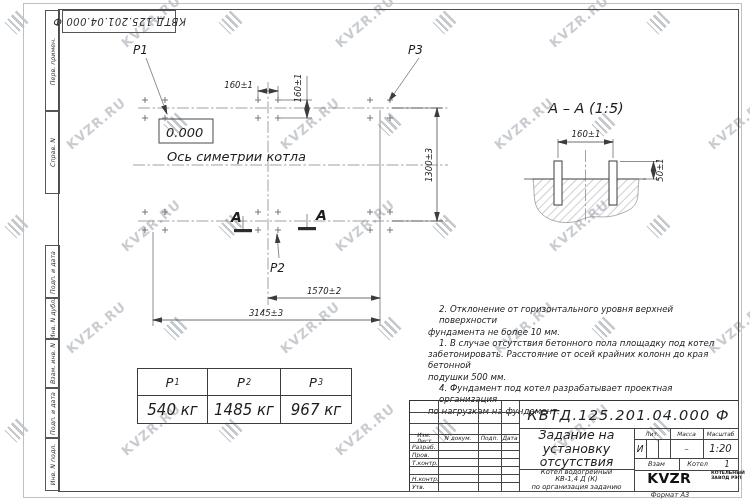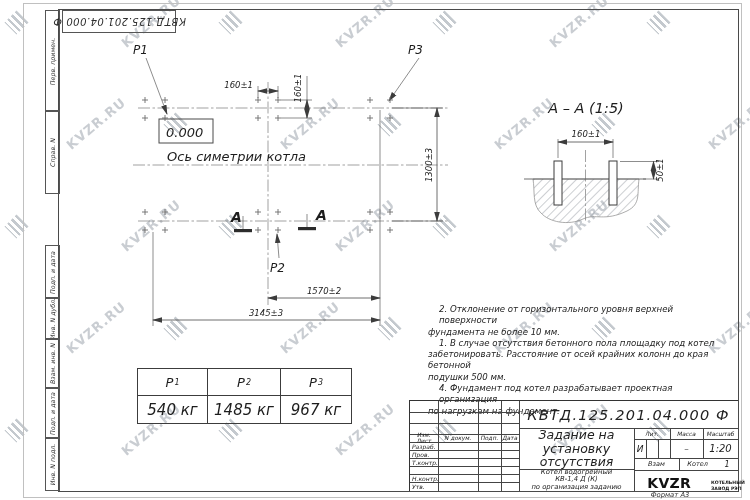--- a/index.html
+++ b/index.html
@@ -52,21 +52,21 @@
   .tblock{position:absolute;left:409px;top:400px;width:328px;height:90px;z-index:6;
           border-left:1.3px solid #333;border-top:1.3px solid #333;font-style:italic;color:#222;}
   .tblock .v{position:absolute;width:0;border-left:1px solid #444;}
   .tblock .h{position:absolute;height:0;border-top:1px solid #444;}
   .cell{position:absolute;display:flex;align-items:center;justify-content:center;text-align:center;}
   .tb-desig{font-size:14.5px;letter-spacing:1.2px;white-space:nowrap;}
   .tb-title{flex-direction:column;font-size:12.5px;line-height:13.5px;}
   .tb-prod{flex-direction:column;font-size:6.8px;line-height:7.6px;}
   .tb-small{font-size:5.8px;}
   .tb-sign{position:absolute;left:2px;font-size:6px;white-space:nowrap;}
-  .logo-row{position:absolute;display:flex;align-items:flex-end;justify-content:center;gap:20px;font-style:normal;}
+  .logo-row{position:absolute;display:flex;align-items:flex-start;justify-content:center;gap:20px;font-style:normal;}
   .logo-mark{width:10px;height:14px;background:repeating-linear-gradient(175deg,#151515 0 2.4px,transparent 2.4px 4.8px);transform:skewY(-12deg);}
   .logo-kvzr{font-weight:bold;font-size:14px;letter-spacing:.3px;color:#111;}
   .logo-cap{font-size:4.6px;font-weight:bold;line-height:5.4px;color:#111;text-align:left;}
   .format-label{position:absolute;left:638px;top:491px;width:64px;z-index:6;text-align:center;
                 font-size:6.8px;font-style:italic;color:#333;}
 </style>
 </head>
 <body>
 
 <div class="page">

